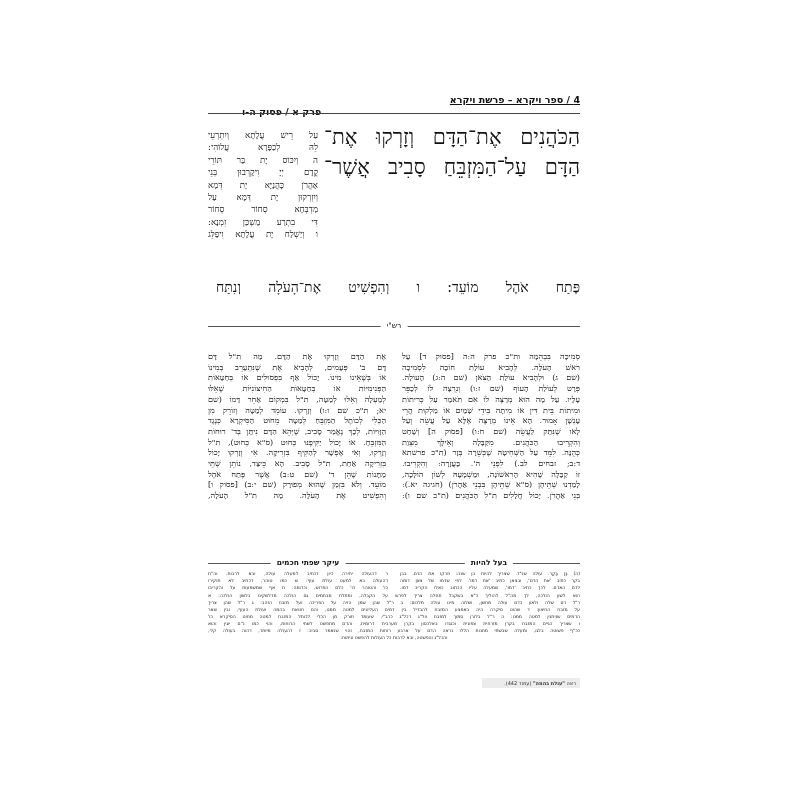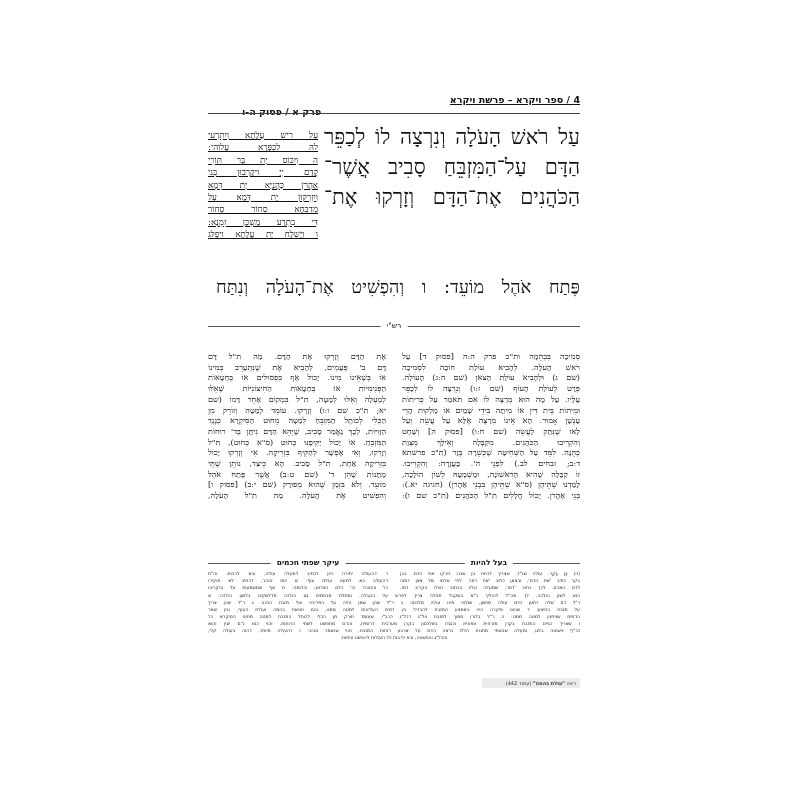--- a/index.html
+++ b/index.html
@@ -5,24 +5,24 @@
   html, body { margin: 0; padding: 0; background: #ffffff; }
   body { width: 800px; height: 800px; position: relative; overflow: hidden; font-family: "DejaVu Serif", serif; color: #111; }
   .page { position: absolute; left: 208px; top: 92px; width: 372px; height: 600px; direction: rtl; }
   .header { position: absolute; top: 2px; left: 0; right: 0; height: 16px; font-family: "DejaVu Sans", sans-serif; font-weight: bold; font-size: 9.5px; }
   .header .right { position: absolute; right: 0; top: 0; text-decoration: underline; }
   .header .left { position: absolute; left: 0; top: 12px; margin-left: 34px; }
   .header-rule { position: absolute; top: 21px; left: 0; right: 0; border-top: 1px solid #444; }
 
   .torah { position: absolute; top: 30px; right: 0; width: 256px; font-family: "DejaVu Serif", serif; font-size: 21px; line-height: 30px; text-align: justify; text-align-last: justify; }
   .torah .line { display: block; white-space: nowrap; overflow: hidden; }
-  .torah-last { position: absolute; top: 180px; right: 0; left: 8px; font-size: 18px; line-height: 30px; text-align: justify; text-align-last: justify; white-space: nowrap; overflow: hidden; }
+  .torah-last { position: absolute; top: 180px; right: 0; left: 8px; font-size: 14px; line-height: 30px; text-align: justify; text-align-last: justify; white-space: nowrap; overflow: hidden; }
 
   .onkelos { position: absolute; top: 37px; left: 0; width: 110px; font-size: 8.6px; line-height: 12.4px; text-align: justify; text-align-last: justify; }
-  .onkelos .line { display: block; white-space: nowrap; overflow: hidden; text-decoration: underline; }
+  .onkelos .line { display: block; white-space: nowrap; overflow: hidden; }
 
   .divider { position: absolute; left: 0; right: 0; height: 12px; }
   .divider .rule { position: absolute; top: 6px; left: 0; right: 0; border-top: 1px solid #555; }
   .divider .label { position: absolute; left: 50%; transform: translateX(-50%); top: 0; background: #fff; padding: 0 6px; font-size: 7.5px; line-height: 12px; font-family: "DejaVu Sans", sans-serif; white-space: nowrap; }
   .divider.bold .label { font-weight: bold; }
 
   .rashi-col { position: absolute; top: 260px; width: 178px; font-size: 8px; line-height: 10.7px; text-align: justify; text-align-last: justify; }
   .rashi-col.right { right: 0; }
   .rashi-col.left { left: 0; }
   .rashi-col .line { display: block; white-space: nowrap; overflow: hidden; }
@@ -43,23 +43,22 @@
 
 <div class="page">
 
   <div class="header">
     <span class="right">4 / ספר ויקרא – פרשת ויקרא</span>
     <span class="left">פרק א / פסוק ה-ו</span>
   </div>
   <div class="header-rule"></div>
 
   <div class="torah">
-    <span class="line">עַל רֹאשׁ הָעֹלָה וְנִרְצָה לוֹ לְכַפֵּר</span>
+    <span class="line">הַכֹּהֲנִים אֶת־הַדָּם וְזָרְקוּ אֶת־</span>
     <span class="line">הַדָּם עַל־הַמִּזְבֵּחַ סָבִיב אֲשֶׁר־</span>
-    <span class="line">הַכֹּהֲנִים אֶת־הַדָּם וְזָרְקוּ אֶת־</span>
   </div>
   <div class="torah-last">פֶּתַח אֹהֶל מוֹעֵד: ו וְהִפְשִׁיט אֶת־הָעֹלָה וְנִתַּח</div>
 
   <div class="onkelos">
     <span class="line">עַל רֵישׁ עֲלָתָא וְיִתְרְעֵי</span>
     <span class="line">לֵהּ לְכַפָּרָא עֲלוֹהִי:</span>
     <span class="line">ה וְיִכּוֹס יָת בַּר תּוֹרֵי</span>
     <span class="line">קֳדָם יְיָ וִיקָרְבוּן בְּנֵי</span>
     <span class="line">אַהֲרֹן כָּהֲנַיָּא יָת דְּמָא</span>
     <span class="line">וְיִזְרְקוּן יָת דְּמָא עַל</span>

